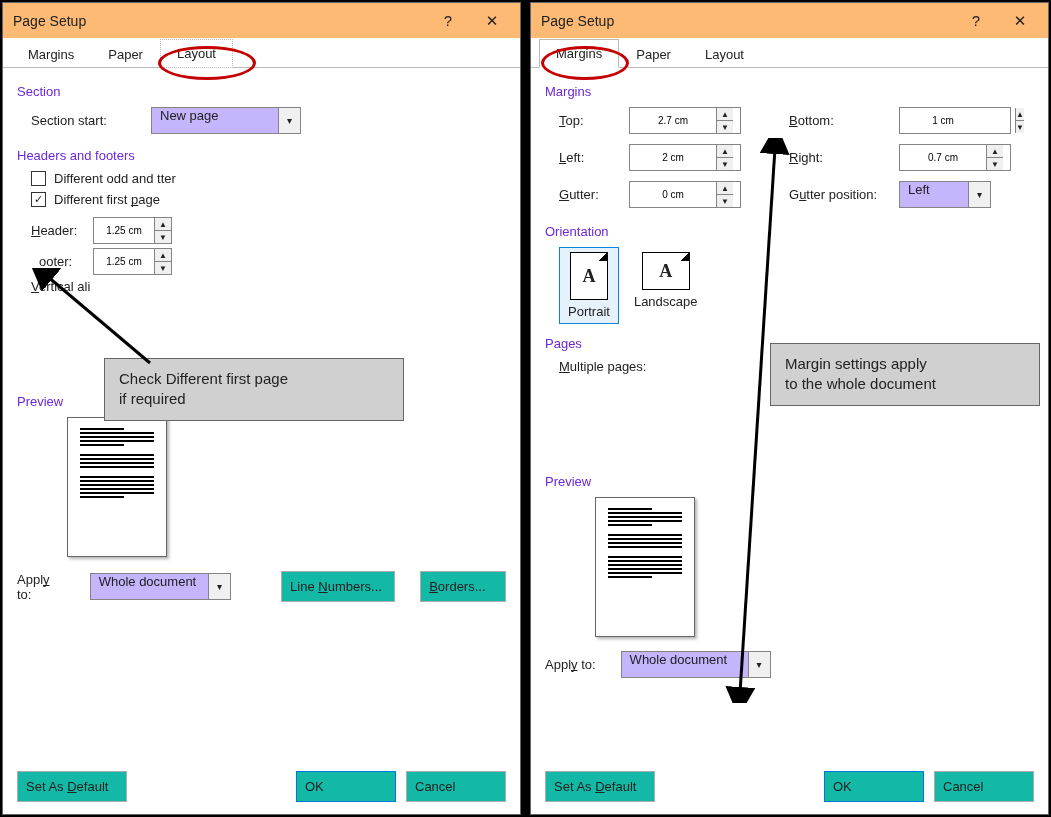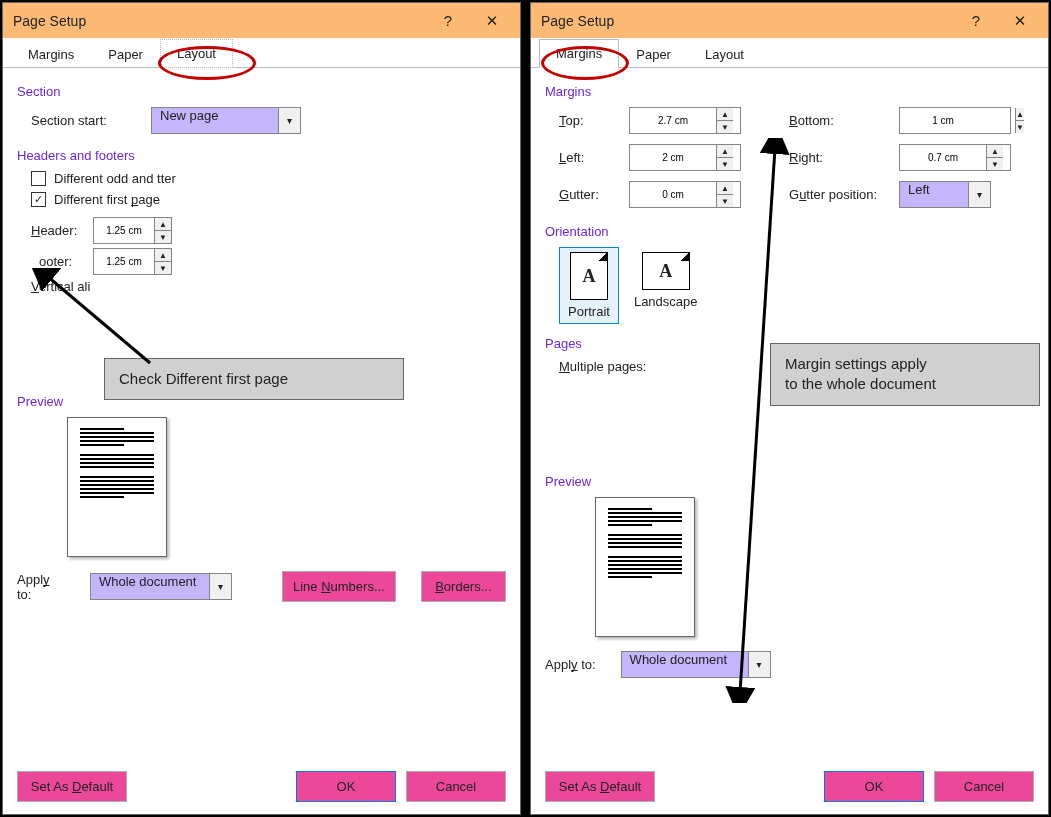--- a/index.html
+++ b/index.html
@@ -122,24 +122,23 @@
   .preview-box .gap { height: 4px; }
   .footer {
     position: absolute;
     left: 0; right: 0; bottom: 0;
     padding: 12px 14px;
     display: flex;
     align-items: center;
     gap: 10px;
   }
   .btn-std {
-    background: #ec4899;
+    background: #14b8a6;
     border: 1px solid #adadad;
-    padding: 7px 0;
-    text-align: center;
+    padding: 7px 8px;
     font-size: 13px;
     cursor: default;
   }
   .btn-primary {
     border: 1px solid #0078d7;
   }
   .orient-box {
     display: inline-flex;
     flex-direction: column;
     align-items: center;
@@ -299,20 +298,21 @@
     <div style="flex:1"></div>
     <div class="btn-std btn-primary" style="width:100px;">OK</div>
     <div class="btn-std" style="width:100px;">Cancel</div>
   </div>
 </div>
 
 <div class="ellipse" style="left:158px; top:46px; width:98px; height:34px;"></div>
 
 <div class="callout" style="left:104px; top:358px; width:300px;">
   <div>Check Different first page</div>
+  <div>if required</div>
 </div>
 
 <svg class="arrow" style="left:25px; top:268px;" width="140" height="100">
   <defs>
       <marker id="ah1" markerWidth="10" markerHeight="10" refX="2" refY="5" orient="auto">
     <path d="M0,0 L10,5 L0,10 Z" fill="#000"></path>
       </marker>
     </defs>
   <line x1="125" y1="95" x2="22" y2="8" stroke="#000" stroke-width="3" marker-end="url(#ah1)"></line>
 </svg>

